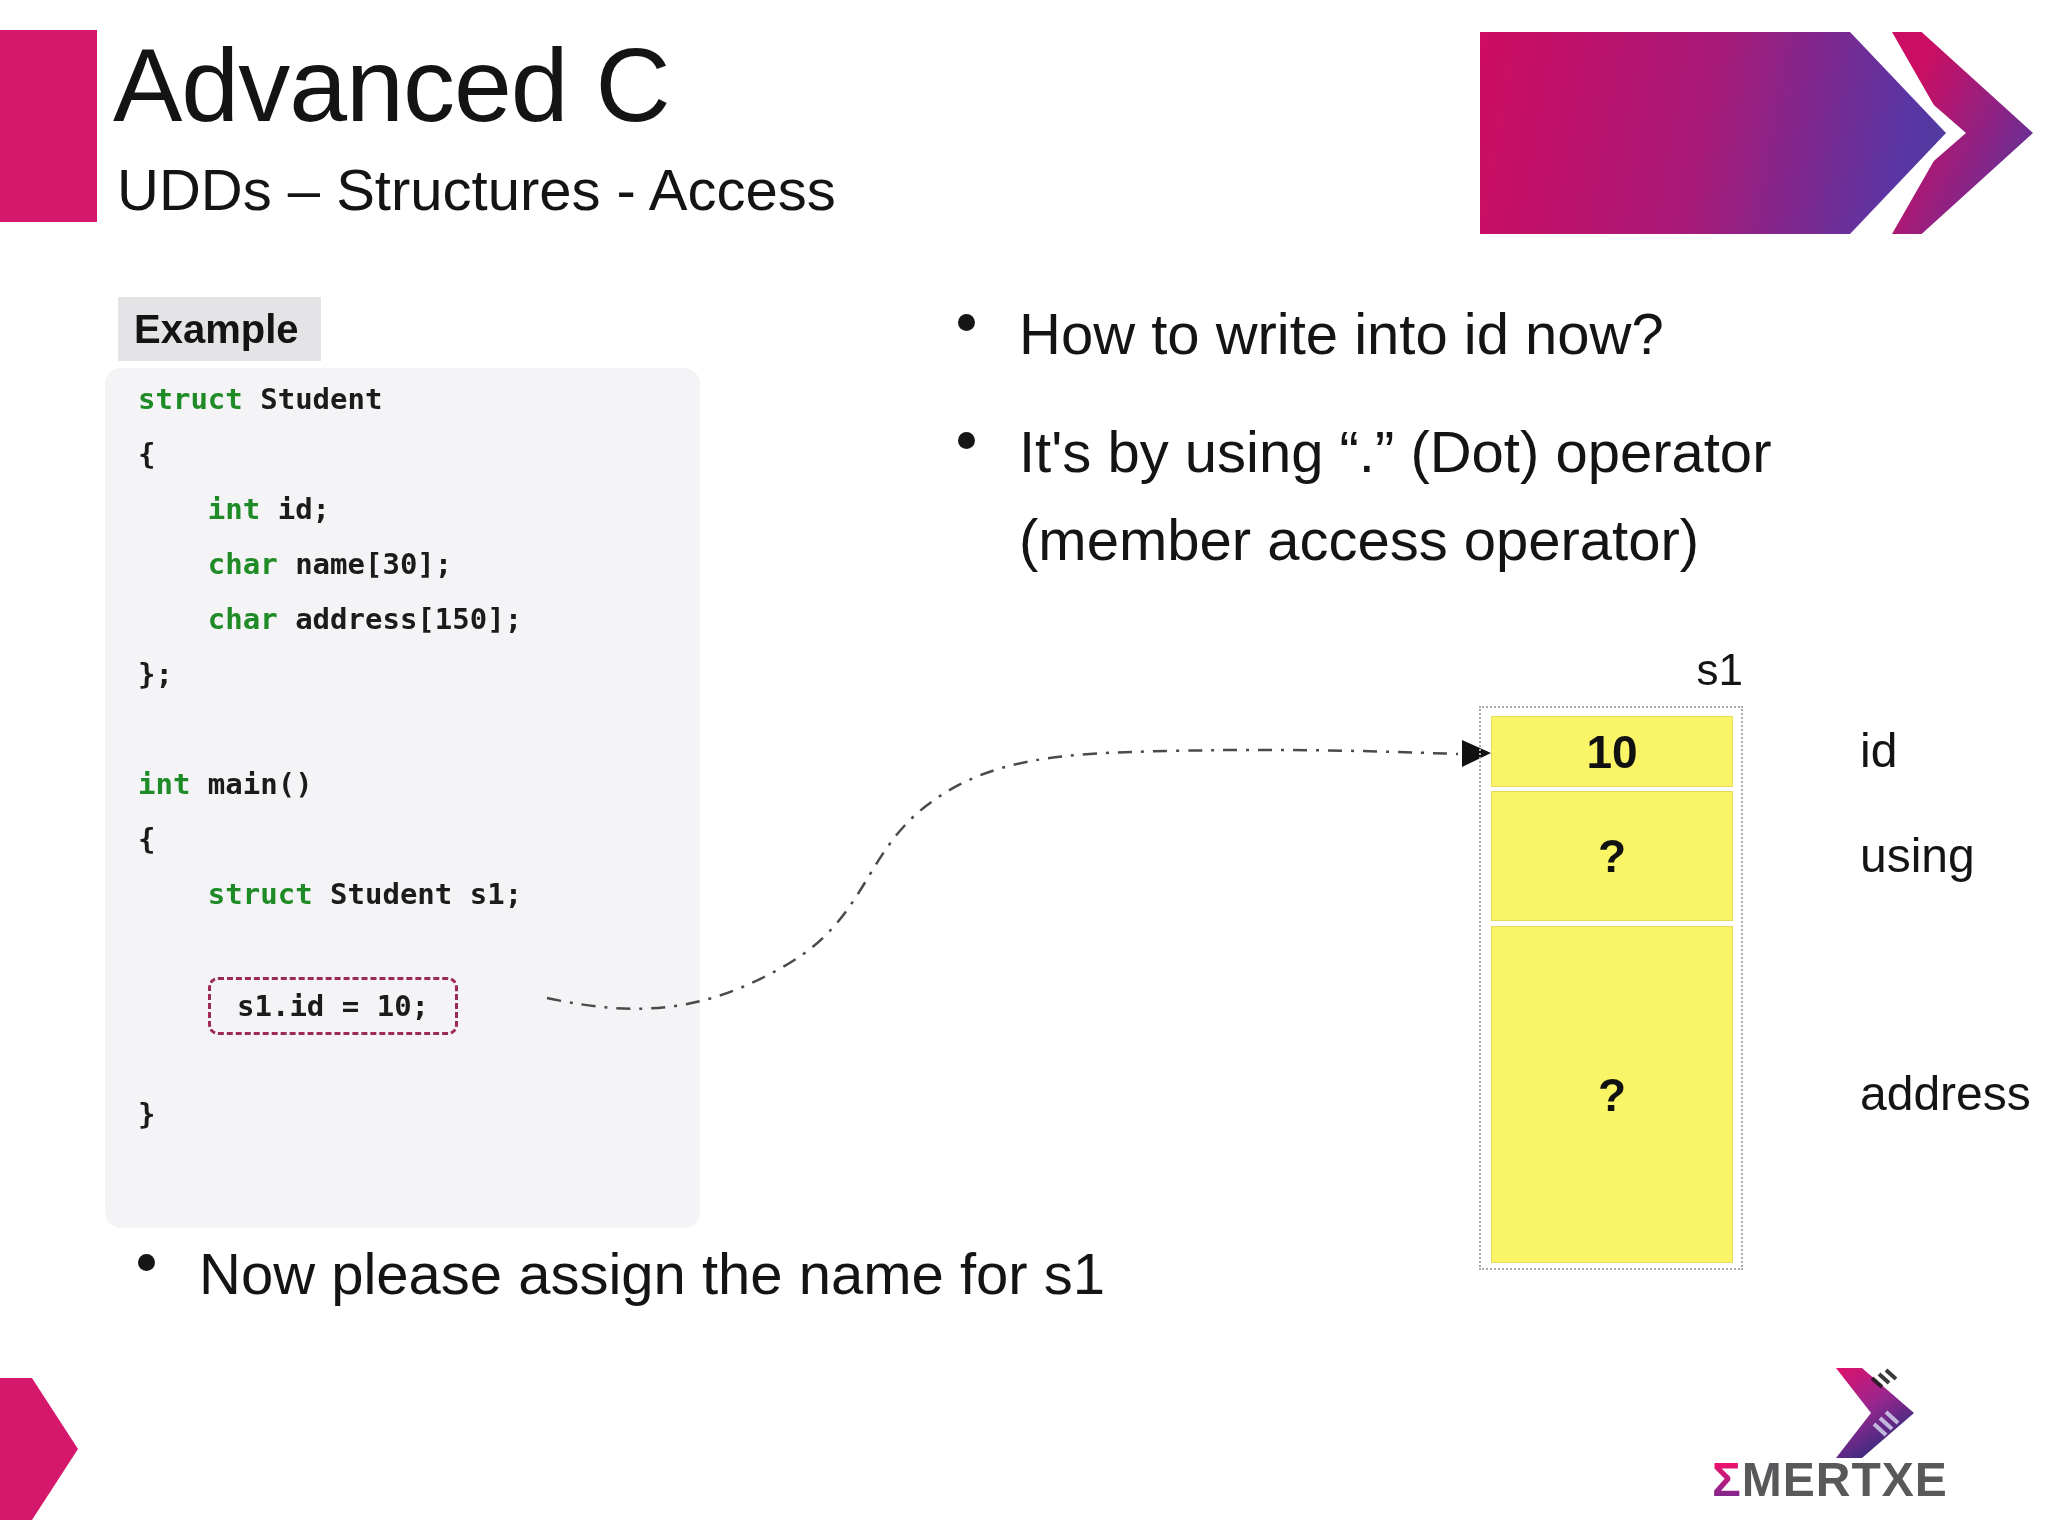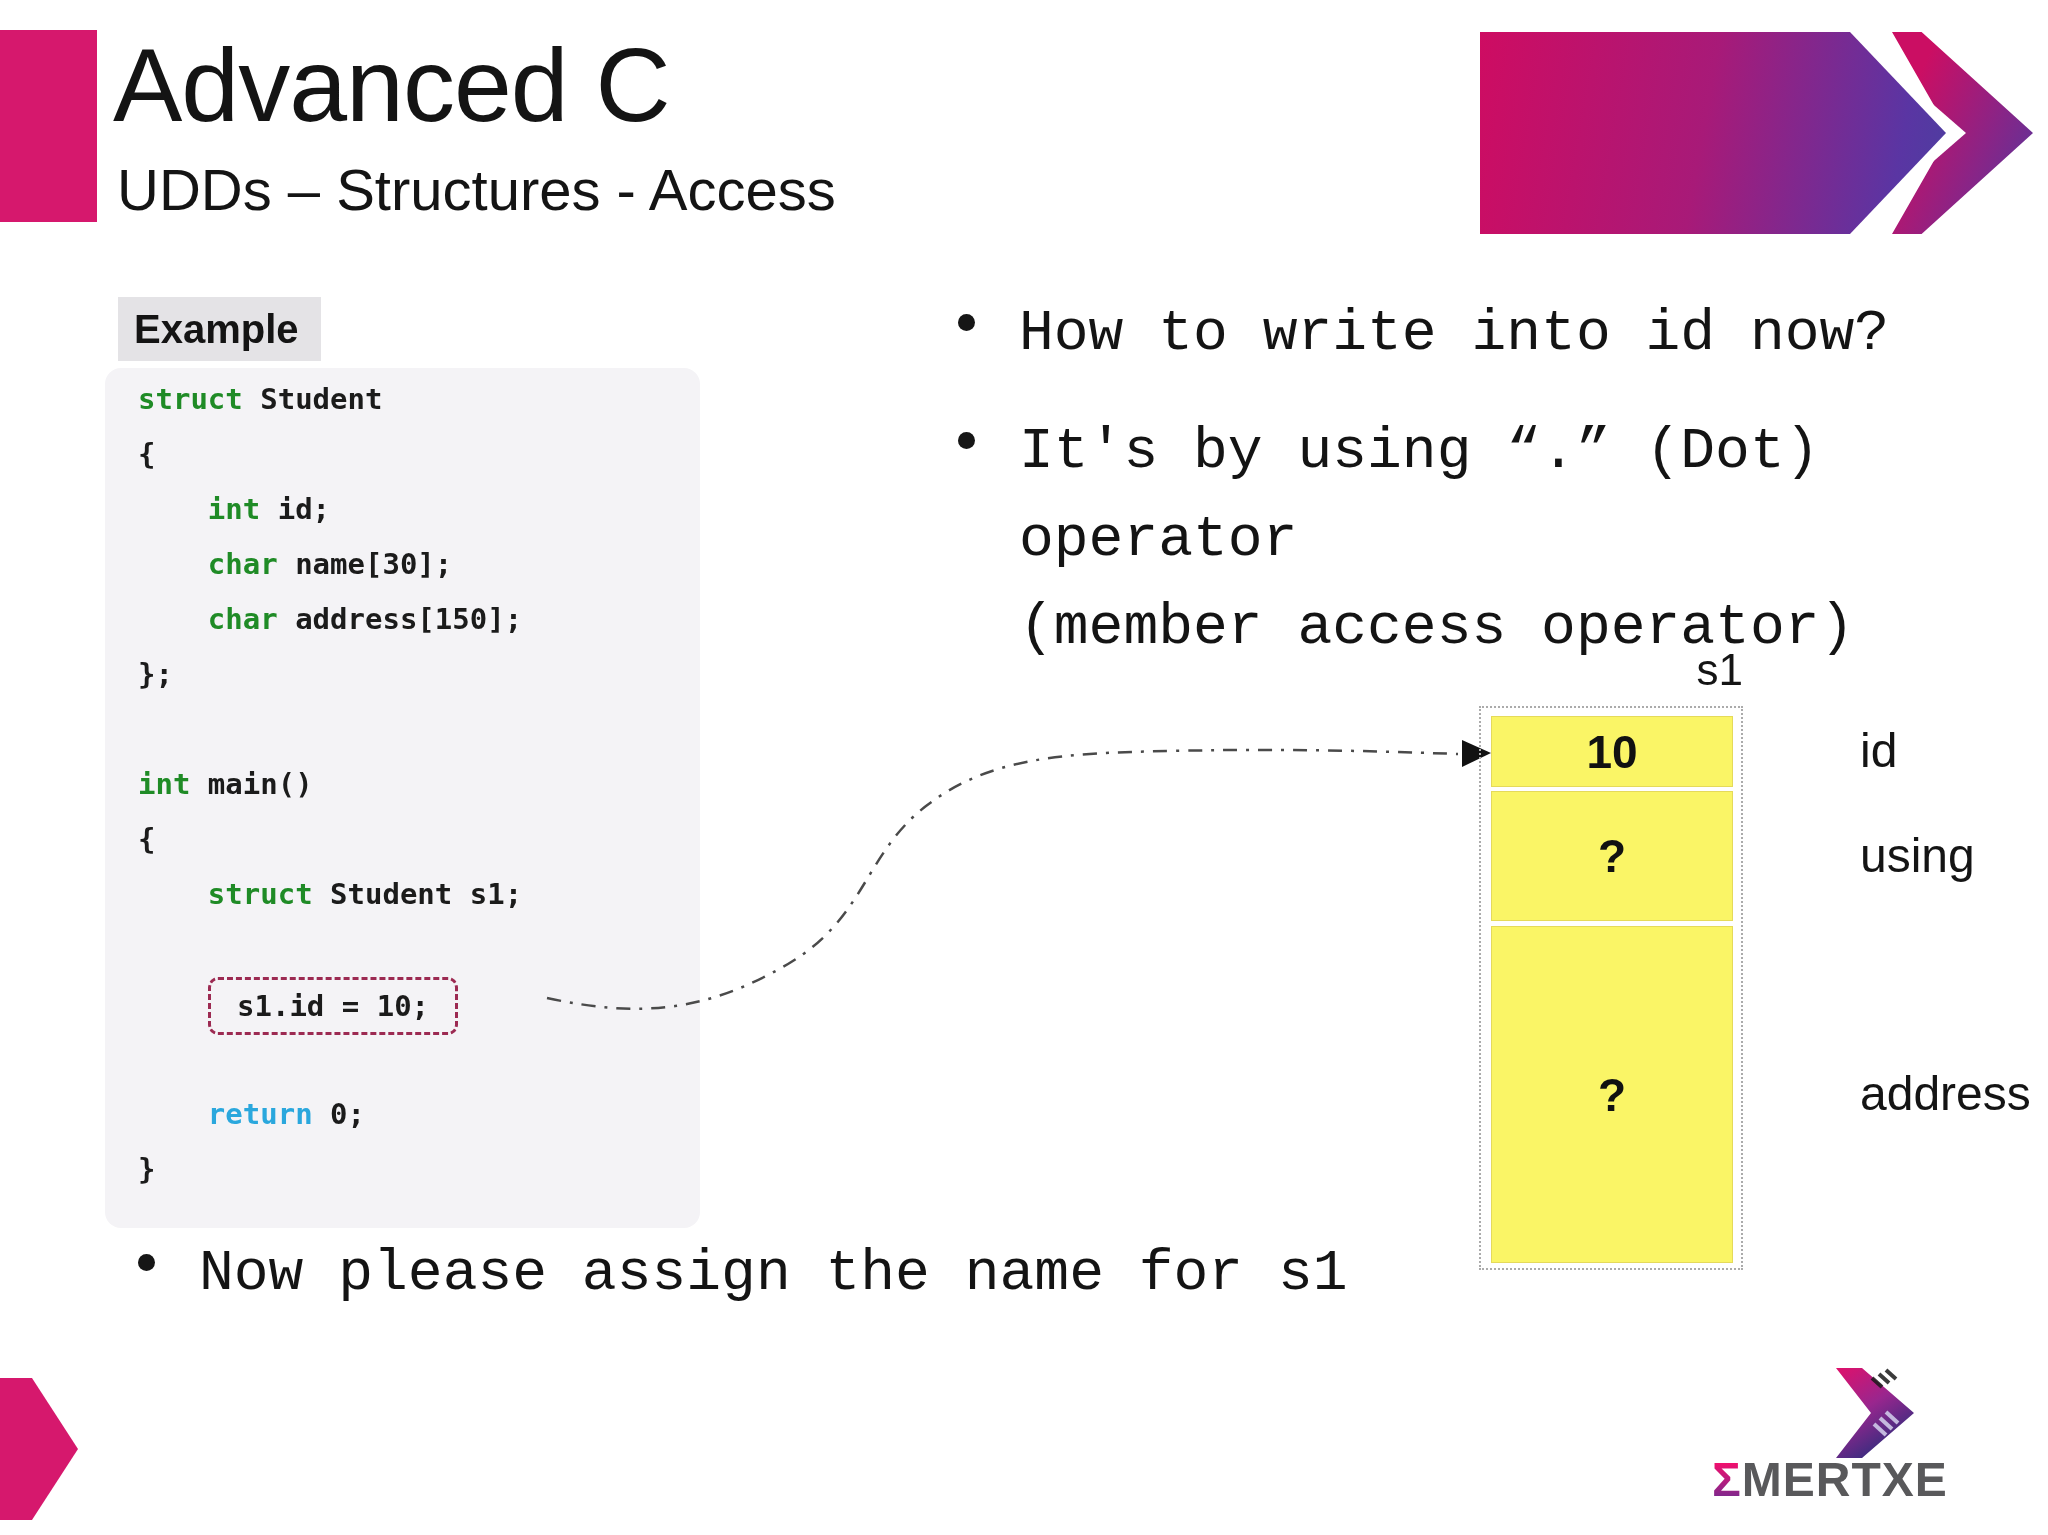--- a/index.html
+++ b/index.html
@@ -34,21 +34,21 @@
   .cl{height:55px;line-height:55px;white-space:pre;}
   .kw{color:#1f8b26;}
   .ret{color:#2aa7dd;}
   .hlbox{display:inline-block;margin-left:70px;border:3px dashed #9c2a52;border-radius:10px;
     padding:2px 26px;line-height:48px;}
 
   
   .brow{display:flex;align-items:flex-start;}
   .bdot{width:17px;height:17px;border-radius:50%;background:#161616;flex:none;
     margin-right:44px;margin-top:24px;}
-  .btxt{font-size:58px;line-height:88px;color:#141414;font-family:Liberation Mono, monospace;}
+  .btxt{font-size:58px;line-height:88px;color:#141414;}
   .b1{left:958px;top:290px;}
   .b2{left:958px;top:408px;}
   .b3{left:138px;top:1230px;}
 
   
   .s1-label{left:1479px;top:645px;width:264px;text-align:right;font-size:44px;color:#141414;}
   .struct-box{left:1479px;top:706px;width:264px;height:564px;border:2px dotted #ababab;box-sizing:border-box;}
   .cell{position:absolute;left:10px;width:242px;background:#faf566;border:1px solid #e5da5a;
     box-sizing:border-box;display:flex;align-items:center;justify-content:center;
     font-size:46px;font-weight:bold;color:#111111;}
@@ -89,21 +89,20 @@
   <div class="cl"><span>    </span><span class="kw">char</span><span> name[30];</span></div>
   <div class="cl"><span>    </span><span class="kw">char</span><span> address[150];</span></div>
   <div class="cl"><span>};</span></div>
   <div class="cl"></div>
   <div class="cl"><span class="kw">int</span><span> main()</span></div>
   <div class="cl"><span>{</span></div>
   <div class="cl"><span>    </span><span class="kw">struct</span><span> Student s1;</span></div>
   <div class="cl"></div>
   <div class="cl"><span class="hlbox"><span>s1.id = 10;</span></span></div>
   <div class="cl"></div>
-  <div class="cl"><span>    </span><span class="ret">return</span><span> 0;</span></div>
   <div class="cl"><span>}</span></div>
 </div>
 
 <div class="abs brow b1">
   <span class="bdot"></span>
   <div class="btxt">How to write into id now?</div>
 </div>
 <div class="abs brow b2">
   <span class="bdot"></span>
   <div class="btxt">

